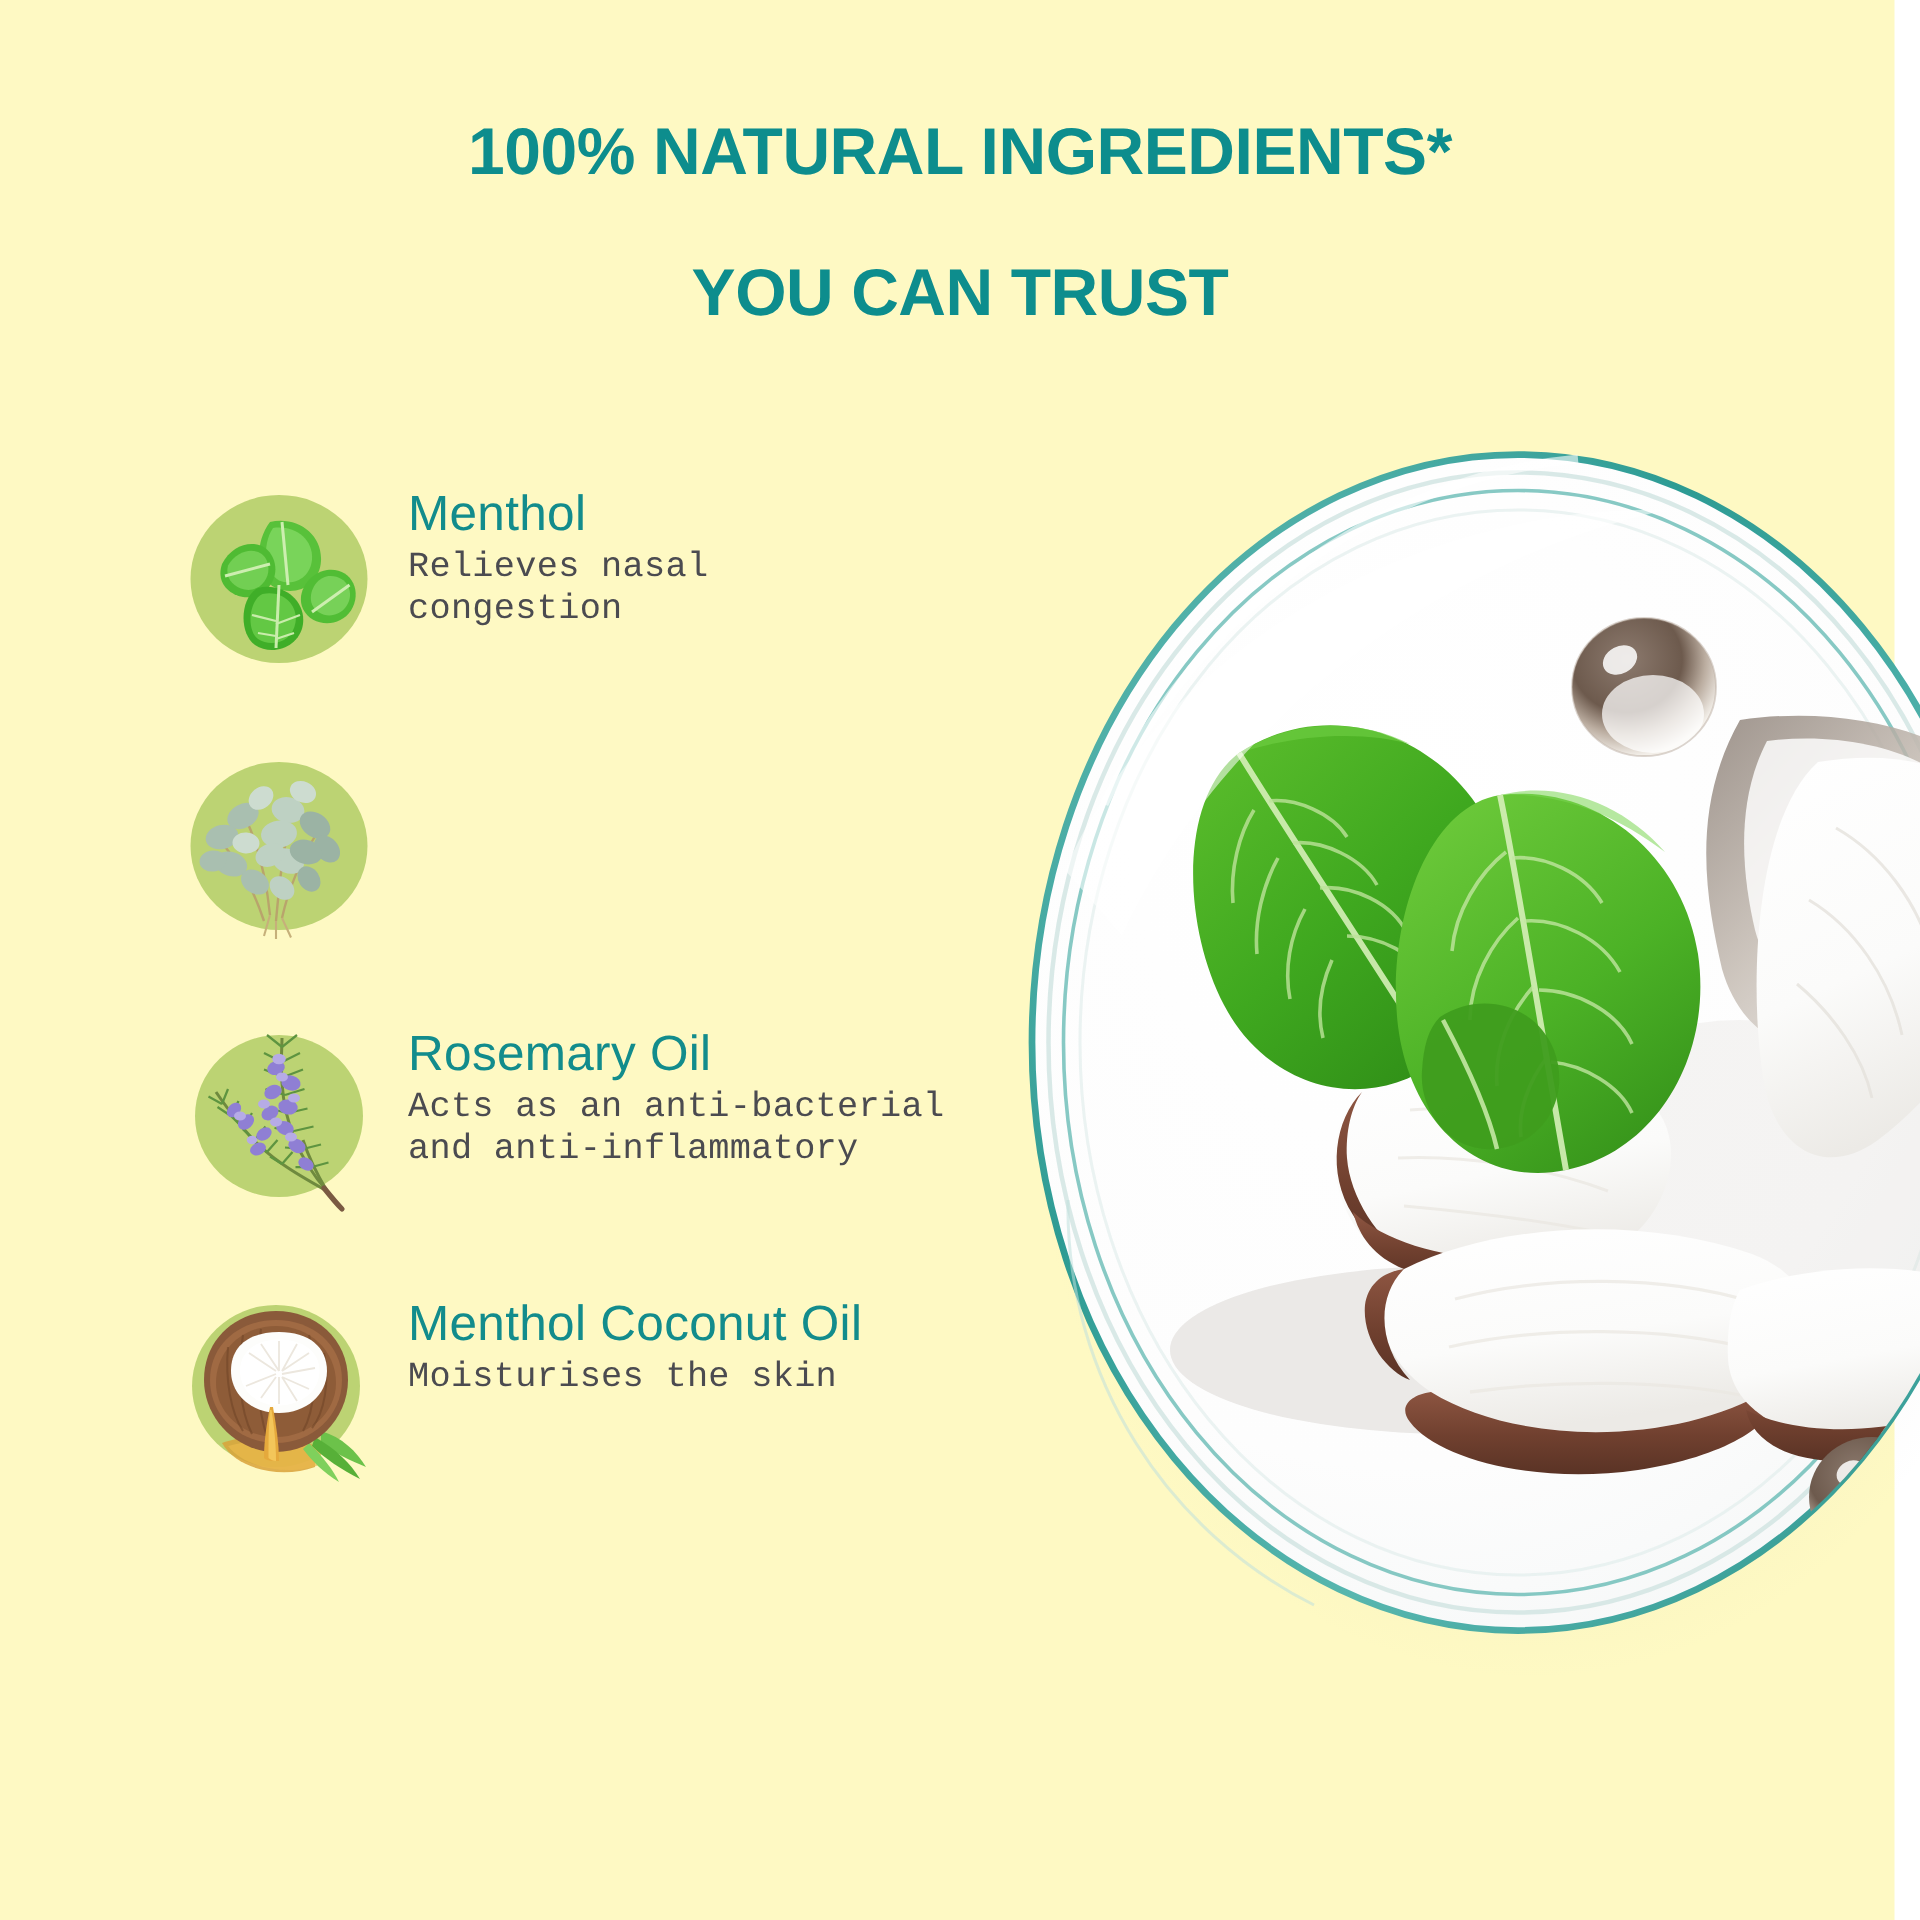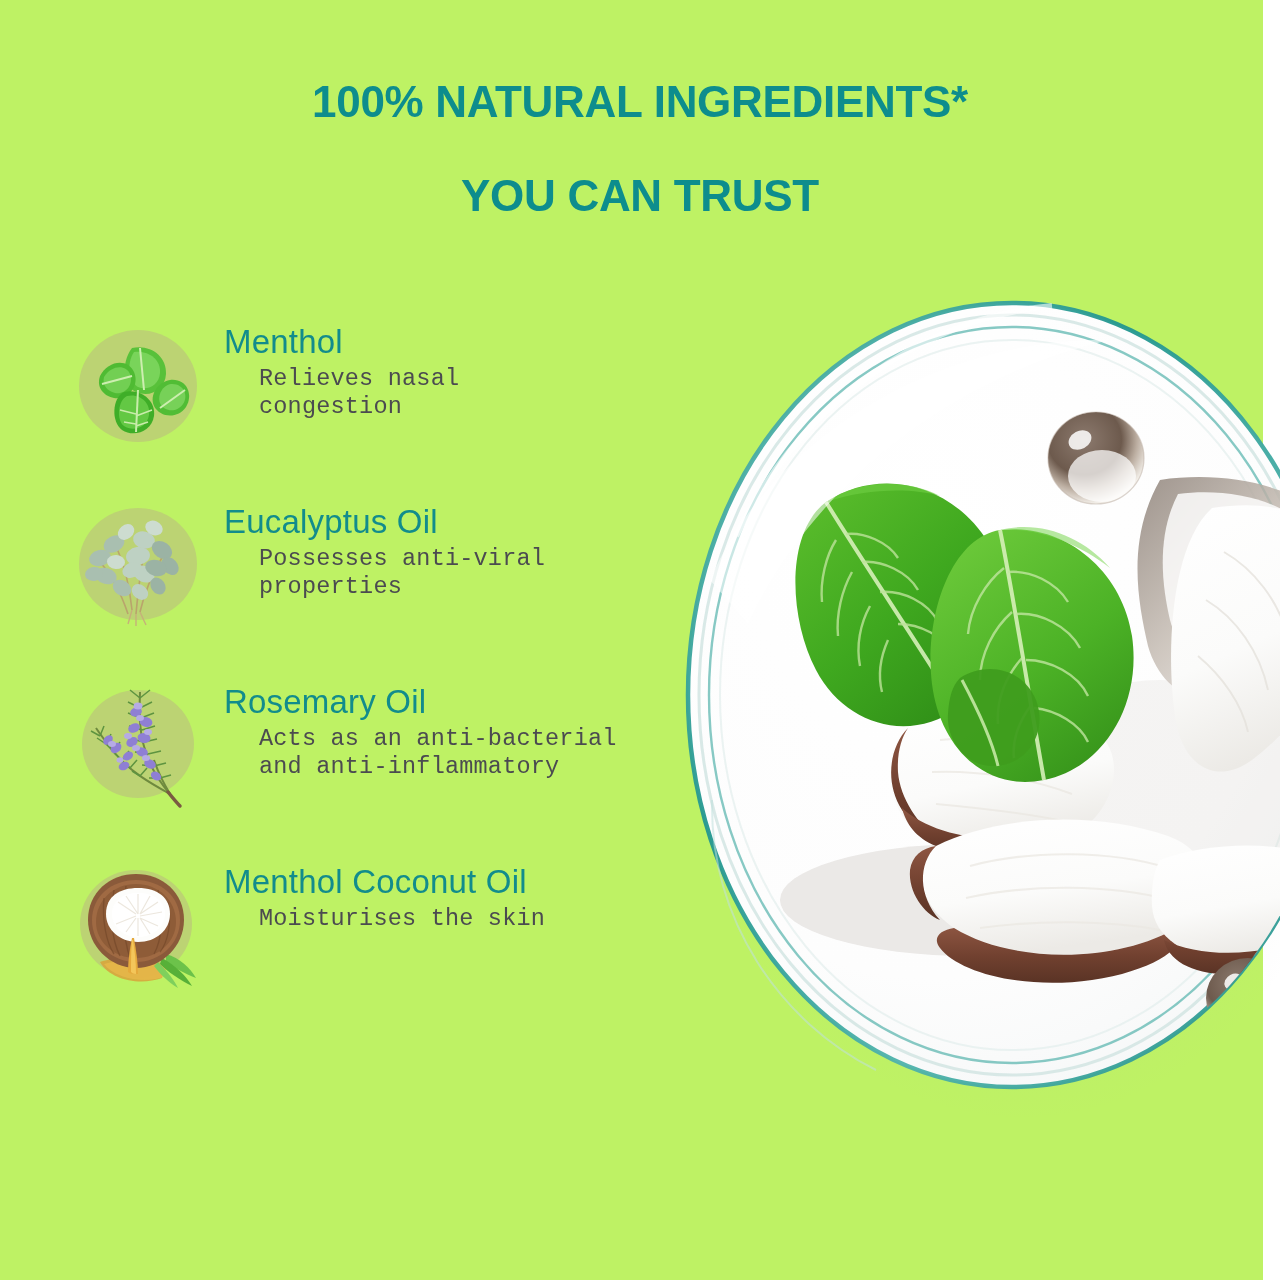--- a/index.html
+++ b/index.html
@@ -2,36 +2,36 @@
 <html><head>
 <meta charset="utf-8">
 <style>
   * { margin:0; padding:0; box-sizing:border-box; }
   html, body {
     width:1280px; height:1280px;
     background:#ffffff;
     font-family:"Liberation Sans", sans-serif;
     overflow:hidden;
   }
-  .page { position:relative; width:1263px; height:1280px; background:#bef264; }
+  .page { position:relative; width:1263px; height:1280px; background:#fef9c3; }
 
   
   .headline {
     position:absolute; left:0; top:74px; width:1280px;
     text-align:center;
     color:#0d8d8d;
     font-weight:700;
     font-size:44px;
     line-height:1.28;
     letter-spacing:-0.3px;
   }
   .headline .l2 { display:block;margin-top:38px; }
 
   
-  .ing-list { position:absolute; left:0; top:318px; width:680px; }
+  .ing-list { position:absolute; left:0; top:318px; width:680px;padding-left:48px; }
   .ing-row { position:relative; height:180px; }
   .ing-icon {
     position:absolute; left:70px; top:0;
     width:132px; height:132px;
   }
   .ing-icon svg { display:block; width:132px; height:132px; }
   .ing-body { position:absolute; left:224px; top:6px; width:450px; }
   .ing-title {
     color:#128c8c;
     font-size:33px;
@@ -41,21 +41,20 @@
     white-space:nowrap;
   }
   .ing-desc {
     margin-top:4px;
     color:#4b4b50;
     font-family:"Liberation Mono", monospace;
     font-size:23.5px;
     line-height:1.18;
     letter-spacing:0.2px;
     white-space:pre-line;
-    margin-left:35px;
   }
 
   
   .footnote {
     position:absolute; left:0; top:1208px; width:1280px;
     text-align:center;
     color:#58585d;
     font-family:"Liberation Mono", monospace;
     font-size:21px;
     letter-spacing:0.2px;
@@ -140,25 +139,20 @@
             <ellipse cx="84" cy="30" rx="9" ry="7" transform="rotate(24 84 30)"></ellipse>
             <ellipse cx="46" cy="64" rx="9" ry="7" transform="rotate(4 46 64)"></ellipse>
           </g>
           <g stroke="#c6b07a" stroke-width="1.4" fill="none">
             <path d="M62 112 L58 126"></path>
             <path d="M66 116 L66 128"></path>
             <path d="M70 114 L76 127"></path>
           </g>
         </svg>
       </div>
-      <div class="ing-body">
-        <div class="ing-title">Eucalyptus Oil</div>
-        <div class="ing-desc">Possesses anti-viral
-properties</div>
-      </div>
     </div>
 
     <div class="ing-row">
       <div class="ing-icon">
         <svg viewBox="0 0 132 132">
           <ellipse cx="68" cy="66" rx="56" ry="54" fill="#bcd373"></ellipse>
           <g stroke="#6f8a3e" stroke-width="2" fill="none">
             <path d="M100 116 C86 100 72 76 70 44 C69 30 70 20 70 14"></path>
             <path d="M100 116 C82 106 60 94 44 74 C36 64 30 56 26 50"></path>
             <path d="M100 116 C94 106 88 94 84 82"></path>

